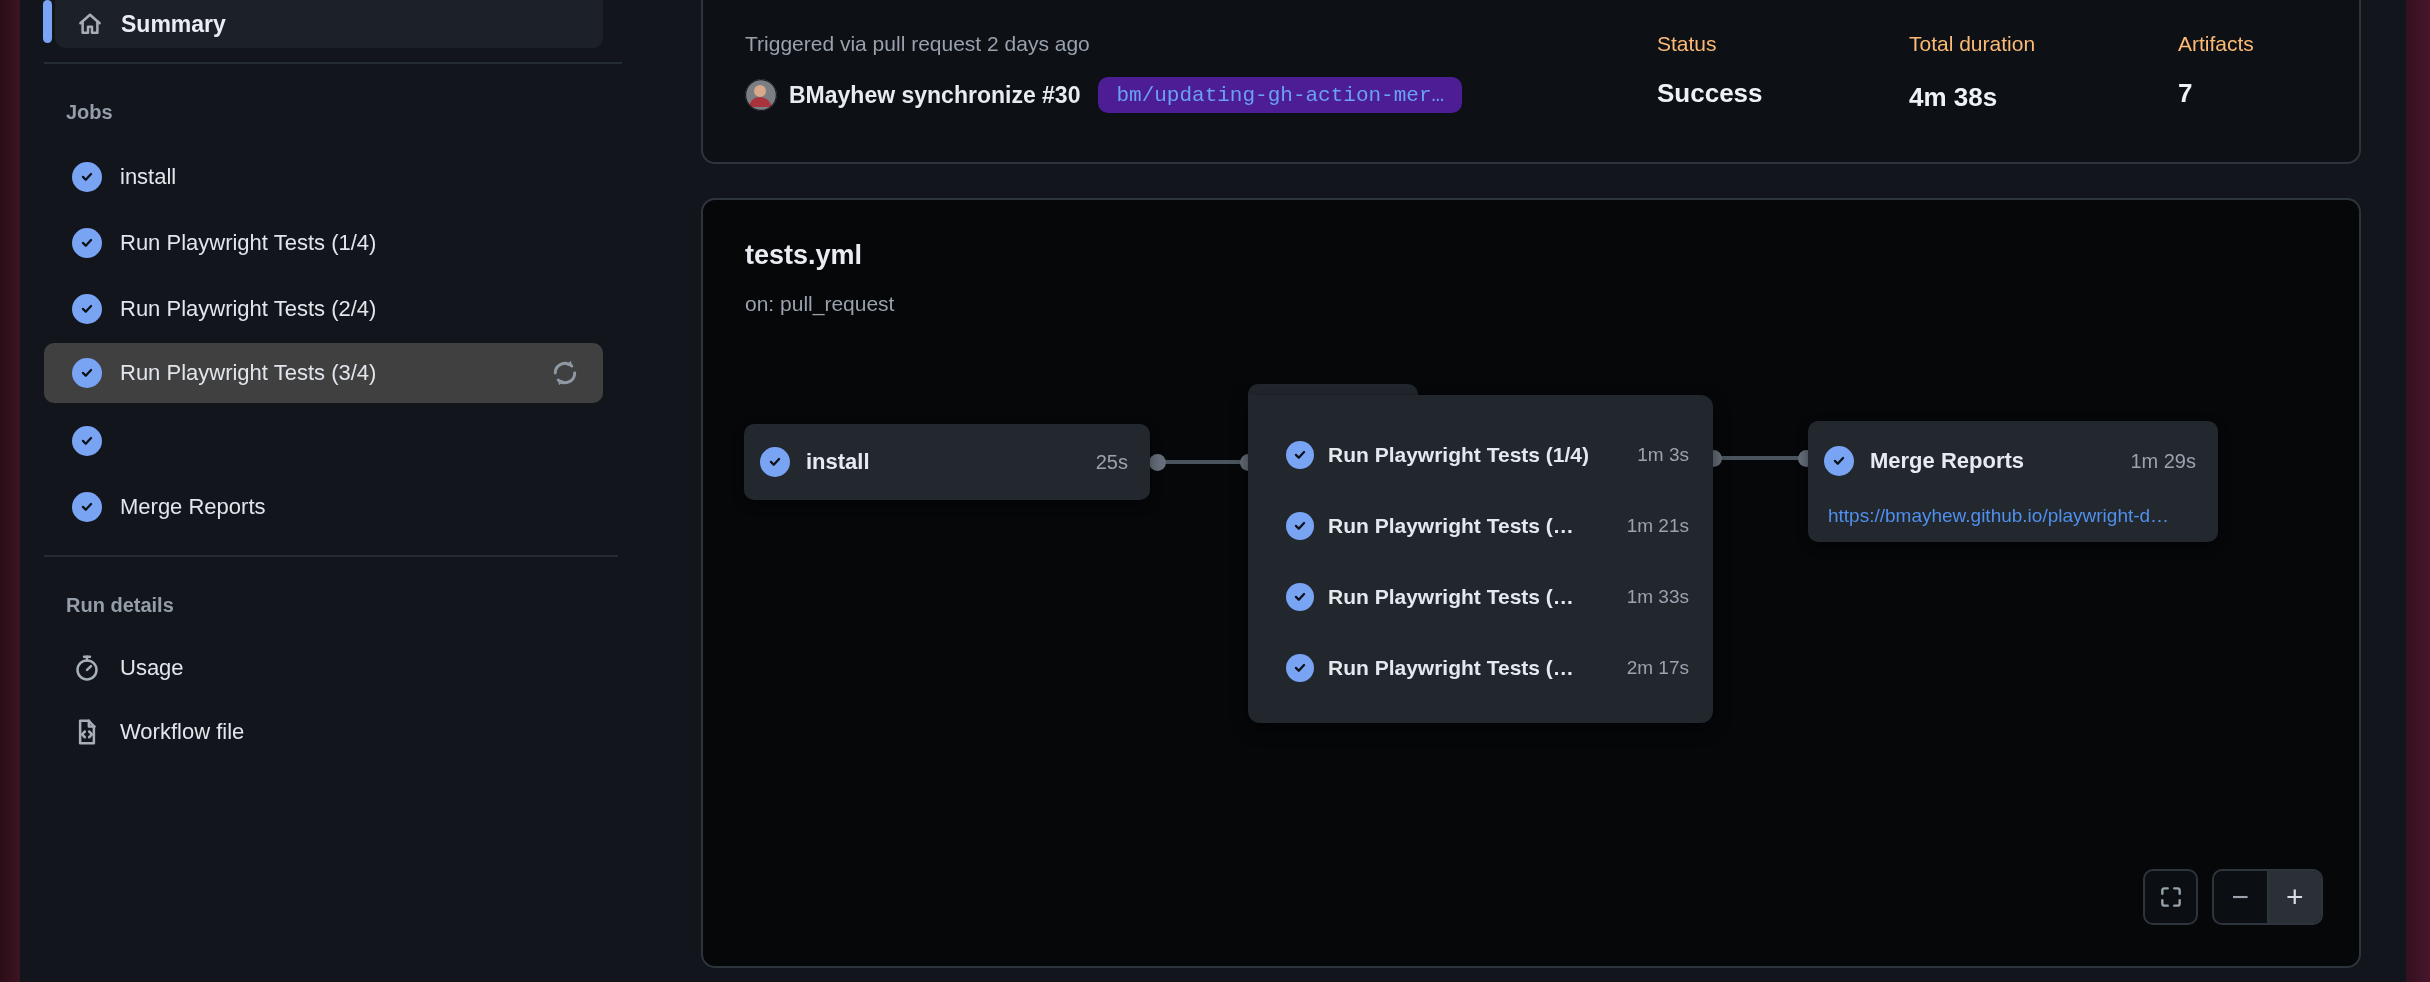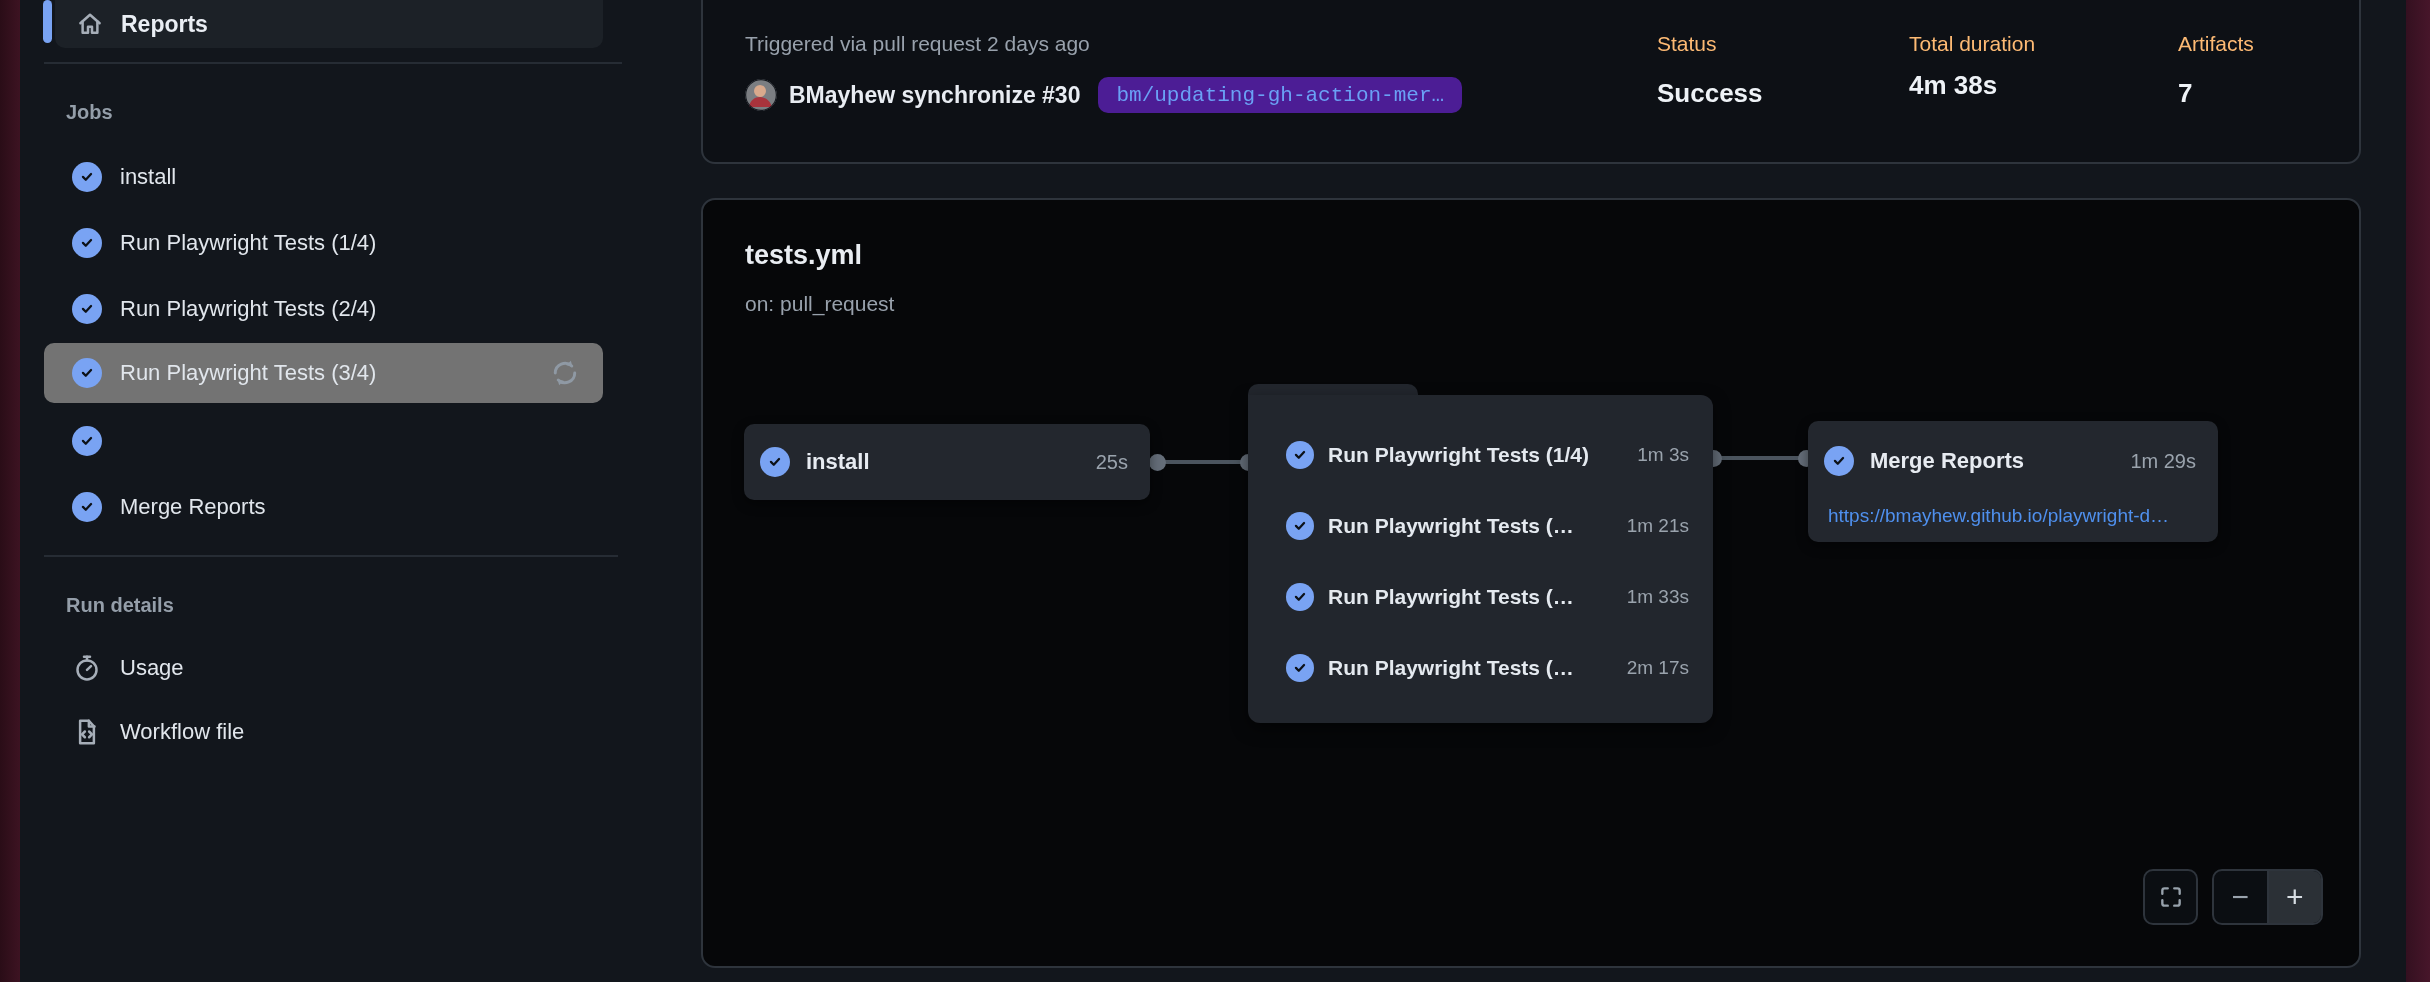--- a/index.html
+++ b/index.html
@@ -26,21 +26,21 @@
   .summary-row { display:flex; align-items:center; gap:16px; }
   .summary-label { font-size:23px; font-weight:700; color:#eaeef4; }
   .side-icon { width:30px; height:30px; color:#a6aeb8; flex:0 0 auto; }
   .divider { height:2px; background:#262c34; }
   .section-h { font-size:20px; font-weight:700; color:#949ea9; }
   .job-row {
     left:44px; width:559px; height:60px; border-radius:10px;
     display:flex; align-items:center; padding:0 22px 0 28px; gap:18px;
     cursor:pointer;
   }
-  .job-row.selected { background:#737373; }
+  .job-row.selected { background:#404040; }
   .job-label { font-size:22px; color:#e1e6ec; white-space:nowrap; overflow:hidden; flex:1 1 auto; }
   .check {
     width:30px; height:30px; border-radius:50%; background:#79a3f3;
     display:flex; align-items:center; justify-content:center; flex:0 0 auto;
   }
   .check svg { width:18px; height:18px; }
   .check.small { width:28px; height:28px; }
   .sync-icon { width:32px; height:32px; color:#8f99a4; flex:0 0 auto; }
   .rd-row { left:44px; width:559px; height:58px; display:flex; align-items:center; padding:0 22px 0 28px; gap:18px; cursor:pointer; }
 
@@ -120,21 +120,21 @@
 <div class="abs edge-left"></div>
 <div class="abs edge-right"></div>
 
 <div class="abs summary-accent"></div>
 <div class="abs summary-pill">
   <div class="summary-row">
     <svg class="side-icon" viewBox="0 0 24 24" fill="none" stroke="currentColor" stroke-width="2" stroke-linecap="round" stroke-linejoin="round">
       <path d="M4.3 11.4 12 4.6l7.7 6.8"></path>
       <path d="M6.1 9.9v9h4.3v-4.8h3.2v4.8h4.3v-9"></path>
     </svg>
-    <span class="summary-label">Reports</span>
+    <span class="summary-label">Summary</span>
   </div>
 </div>
 <div class="abs divider" style="left:44px;top:62px;width:578px;"></div>
 
 <div class="abs section-h" style="left:66px;top:101px;">Jobs</div>
 
 <div class="abs job-row" style="top:147px;">
   <span class="check">
       <svg viewBox="0 0 16 16" fill="none">
         <path d="M11.6 5.3 6.9 10.4 4.4 7.9" stroke="#0d1218" stroke-width="2" stroke-linecap="round" stroke-linejoin="round"></path>
@@ -224,21 +224,21 @@
       <circle cx="16" cy="16" r="15.4" fill="none" stroke="#15191f" stroke-width="1.2"></circle>
     </svg>
   </span>
   <span class="actor-name">BMayhew synchronize #30</span>
   <span class="branch-badge">bm/updating-gh-action-mer…</span>
 </div>
 
 <div class="abs stat-label" style="left:1657px;top:32px;">Status</div>
 <div class="abs stat-value" style="left:1657px;top:78px;">Success</div>
 <div class="abs stat-label" style="left:1909px;top:32px;">Total duration</div>
-<div class="abs stat-value" style="left:1909px;top:70px;">4m 38s</div>
+<div class="abs stat-value" style="left:1909px;top:82px;">4m 38s</div>
 <div class="abs stat-label" style="left:2178px;top:32px;">Artifacts</div>
 <div class="abs stat-value" style="left:2178px;top:78px;">7</div>
 
 <div class="abs panel graph-panel"></div>
 
 <div class="abs g-title">tests.yml</div>
 <div class="abs g-sub">on: pull_request</div>
 
 <div class="abs conn-line" style="left:1155px;top:460px;width:95px;"></div>
 <div class="abs conn-dot" style="left:1149px;top:454px;"></div>

